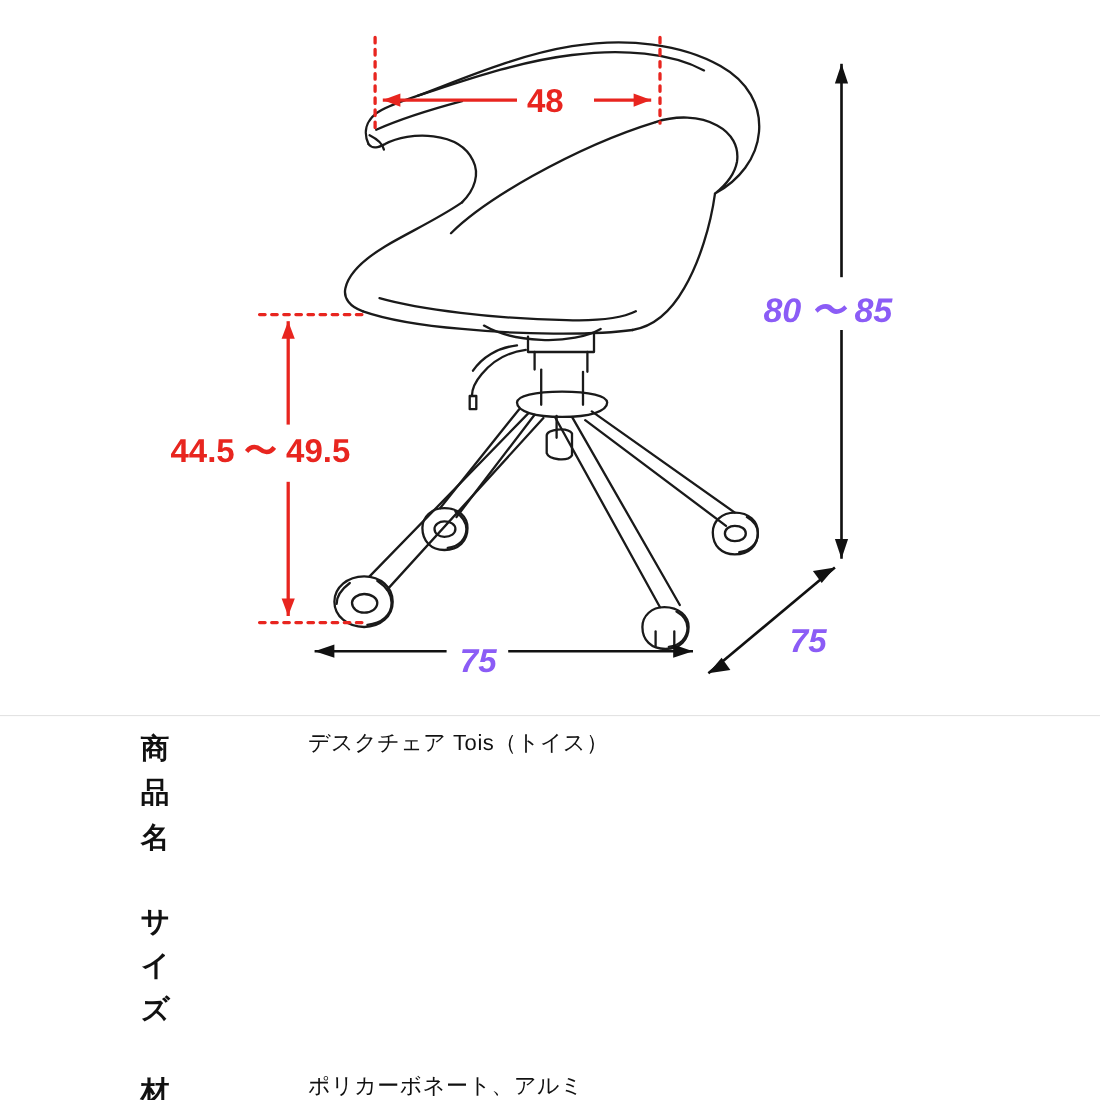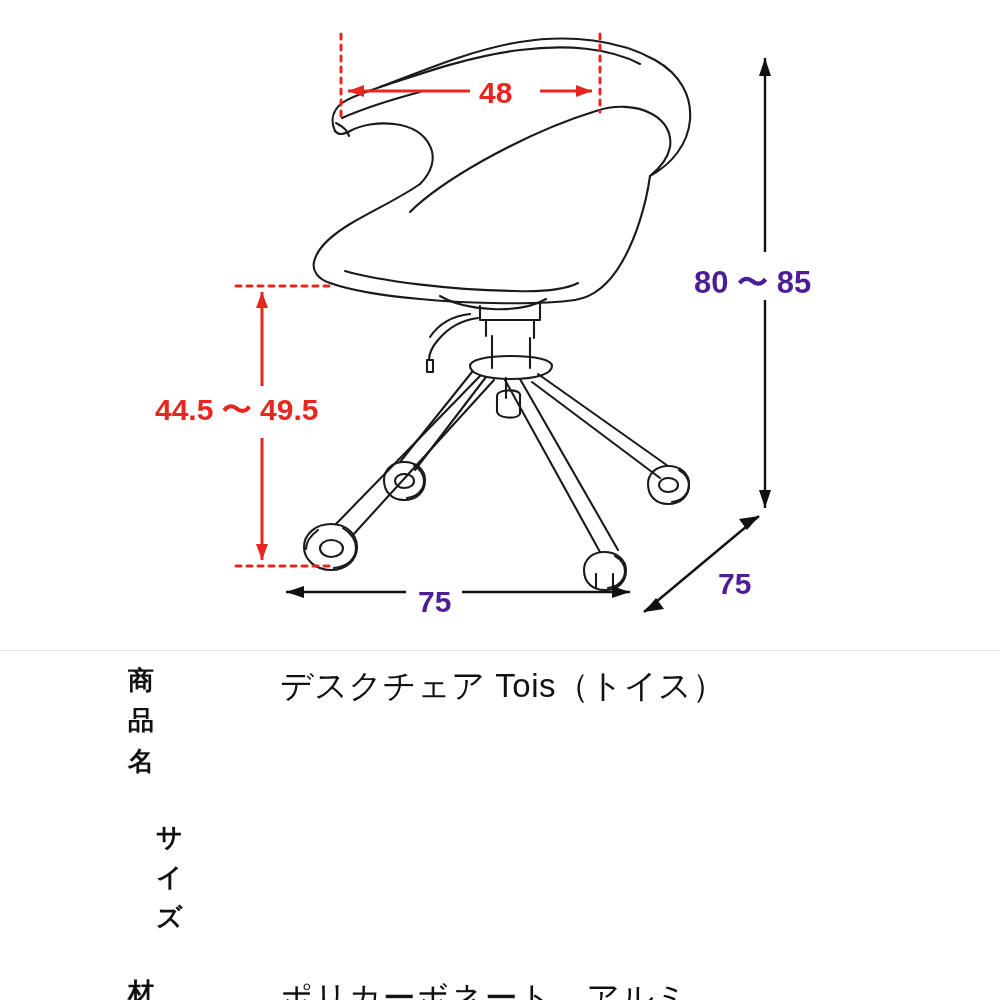--- a/index.html
+++ b/index.html
@@ -34,21 +34,22 @@
   .dim-label {
     position: absolute;
     font-family: "Liberation Sans", sans-serif;
     white-space: nowrap;
     text-align: center;
   }
   .dim-red {
     color: #e8251f;
   }
   .dim-black {
-    color: #4c1d95;
+    color: #8b5cf6;
+    font-style: italic;
   }
   #label-48 {
     left: 479px;
     top: 76px;
     font-size: 30px;
     font-weight: 700;
   }
   #label-seat {
     left: 155px;
     top: 390px;
@@ -102,31 +103,31 @@
     font-size: 26px;
     font-weight: 700;
     color: #111111;
     line-height: 1.55;
     letter-spacing: 1px;
   }
   .spec-val {
     flex: 1;
     padding-left: 125px;
     box-sizing: border-box;
-    font-size: 33px;
+    font-size: 20px;
     font-weight: 400;
     color: #111111;
     line-height: 1.6;
     letter-spacing: 0.5px;
   }
   .spec-val .line2 {
     display: block;
   }
   #row-name { margin-bottom: 36px; }
-  #row-size { margin-bottom: 34px; padding-left: 28px; }
+  #row-size { margin-bottom: 34px; }
   #row-material { margin-bottom: 36px; }
 </style>
 </head>
 <body>
 
 <div id="page">
 
   <div id="drawing">
     <svg width="1000" height="645" viewBox="0 0 1000 645" xmlns="http://www.w3.org/2000/svg">
       <g fill="none" stroke="#1a1a1a" stroke-width="2.1" stroke-linejoin="round" stroke-linecap="round">

